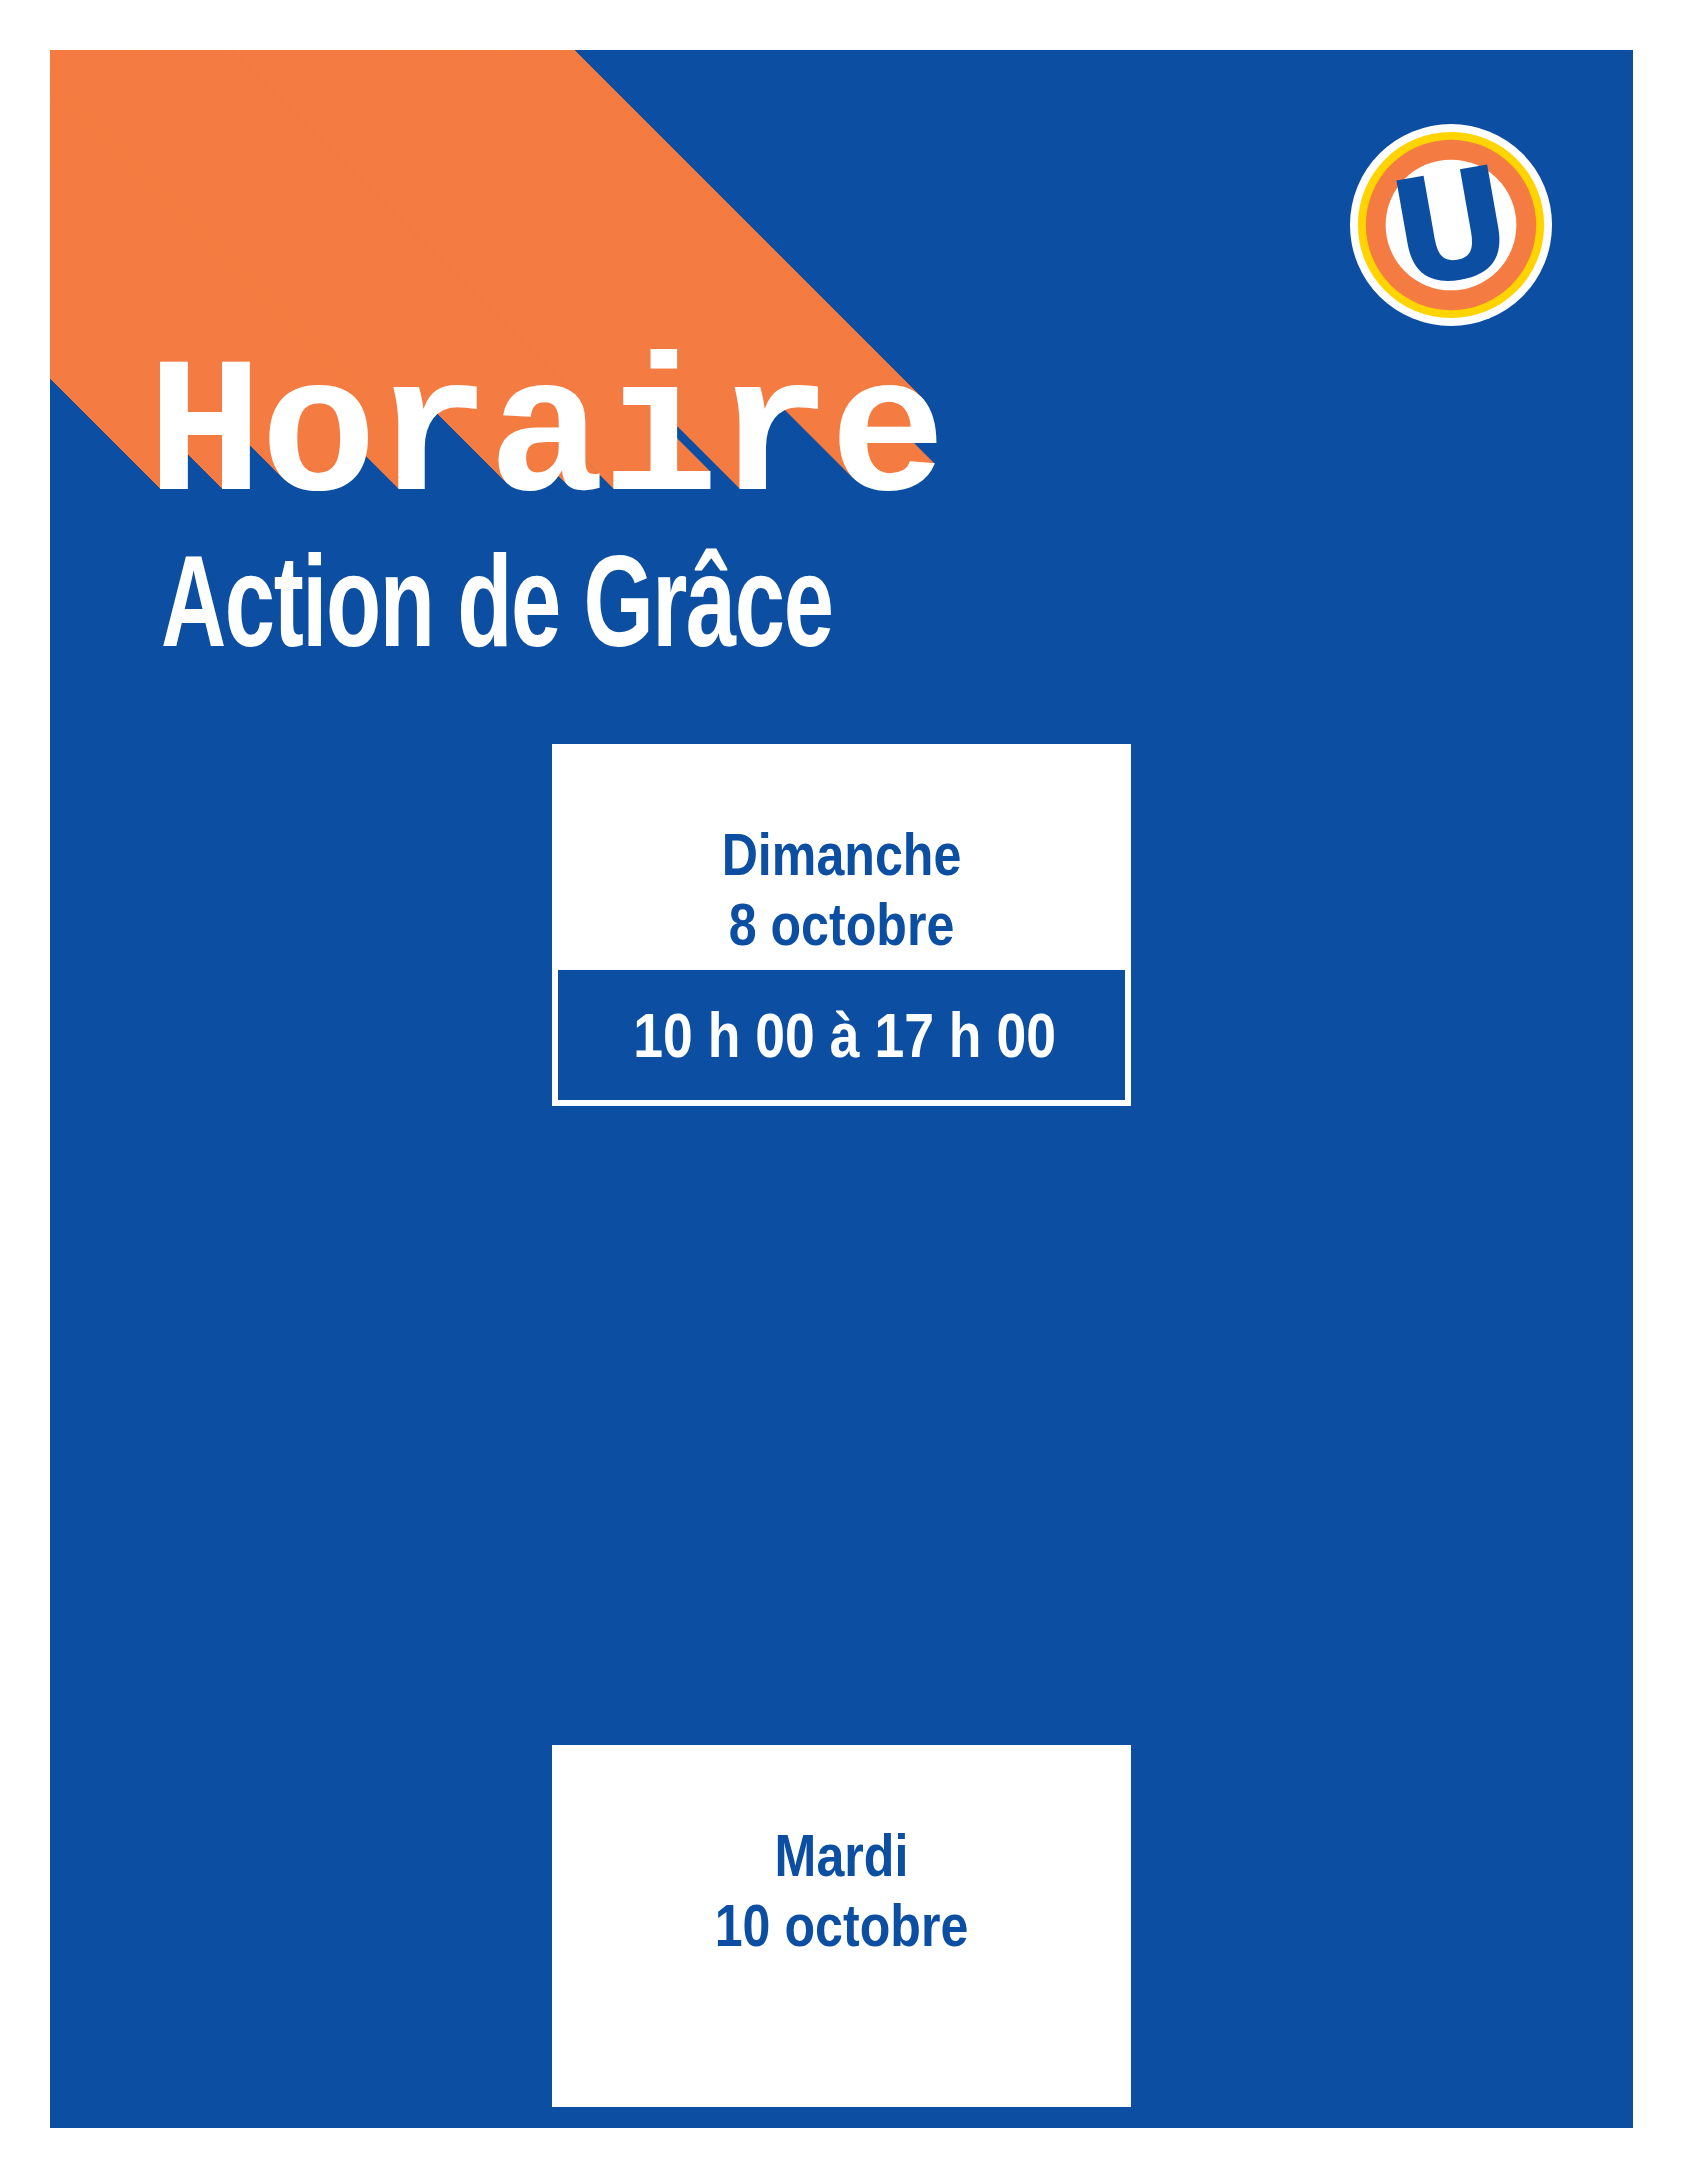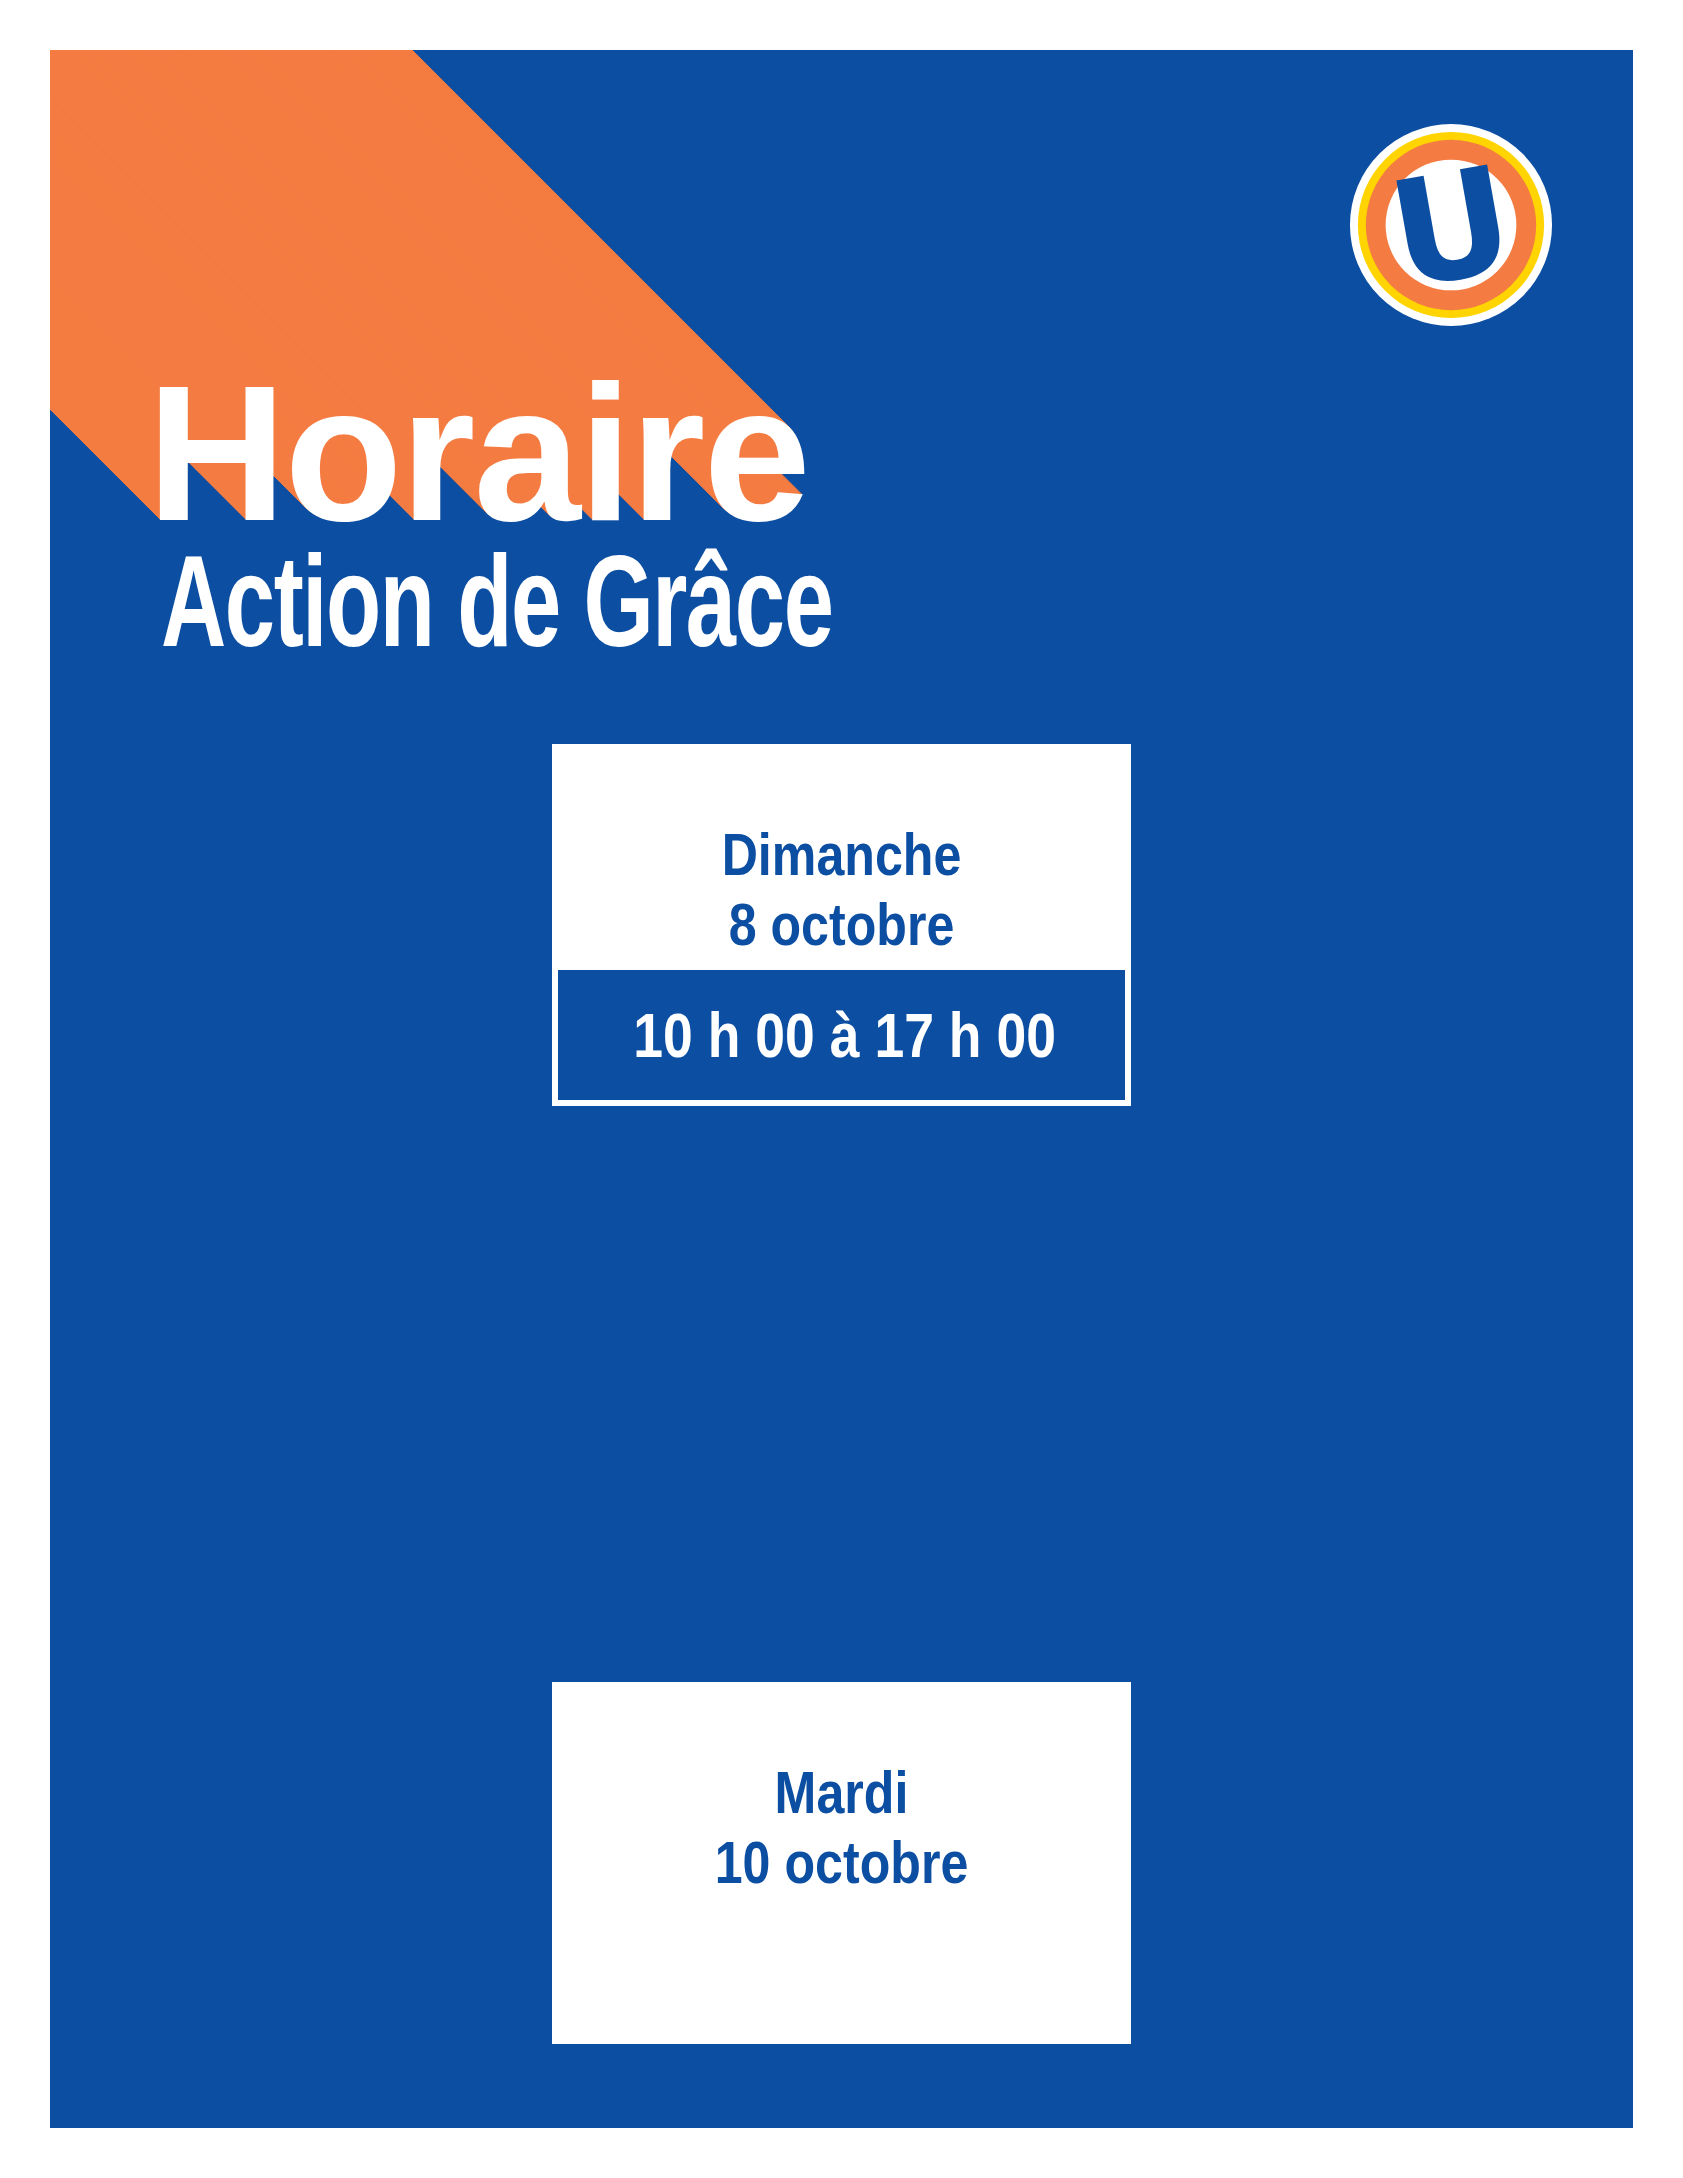--- a/index.html
+++ b/index.html
@@ -17,23 +17,23 @@
   }
   .page{
     position:absolute;
     left:50px;top:50px;right:50px;bottom:50px;
     background:var(--blue);
     overflow:hidden;
   }
   
   .title{
     position:absolute;
-    left:97px;top:307px;
+    left:97px;top:291px;
     margin:0;
-    font-family:Liberation Sans, sans-serif;
+    font-family:Liberation Mono, monospace;
     font-weight:bold;
     font-size:193px;
     line-height:1;
     color:var(--white);
     letter-spacing:-2px;
     white-space:nowrap;
     z-index:2;
   }
   .subtitle{
     position:absolute;
@@ -57,21 +57,21 @@
   }
   .card{
     position:absolute;
     left:502px;
     width:579px;height:362px;
     background:var(--white);
     z-index:3;
   }
   .card-1{top:694px;}
   .card-2{top:1173px;}
-  .card-3{top:1632px;}
+  .card-3{top:1695px;}
   .card-day{
     position:absolute;
     left:0;top:0;right:0;height:292px;
     display:flex;
     flex-direction:column;
     justify-content:center;
     text-align:center;
   }
   .day-line{
     font-weight:bold;

